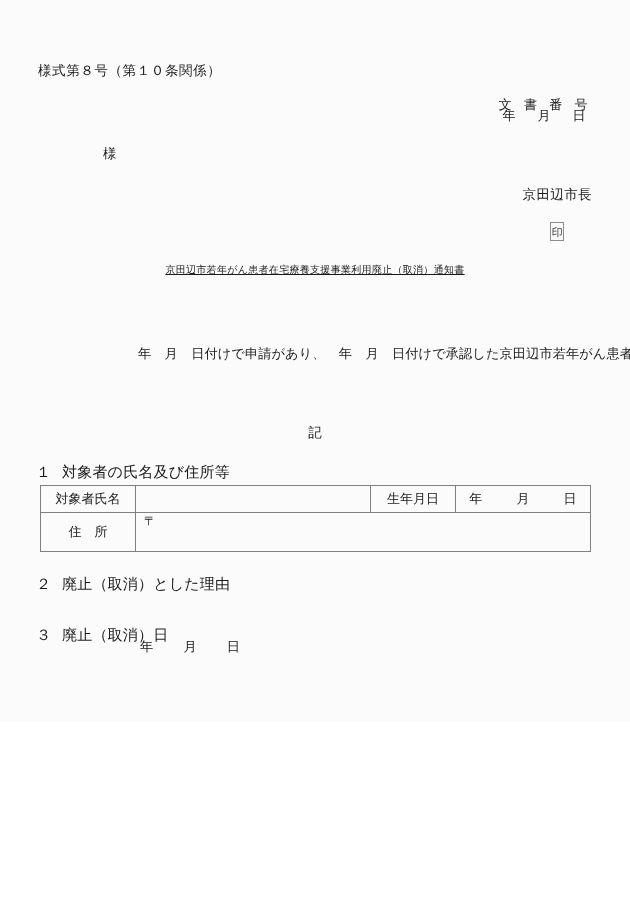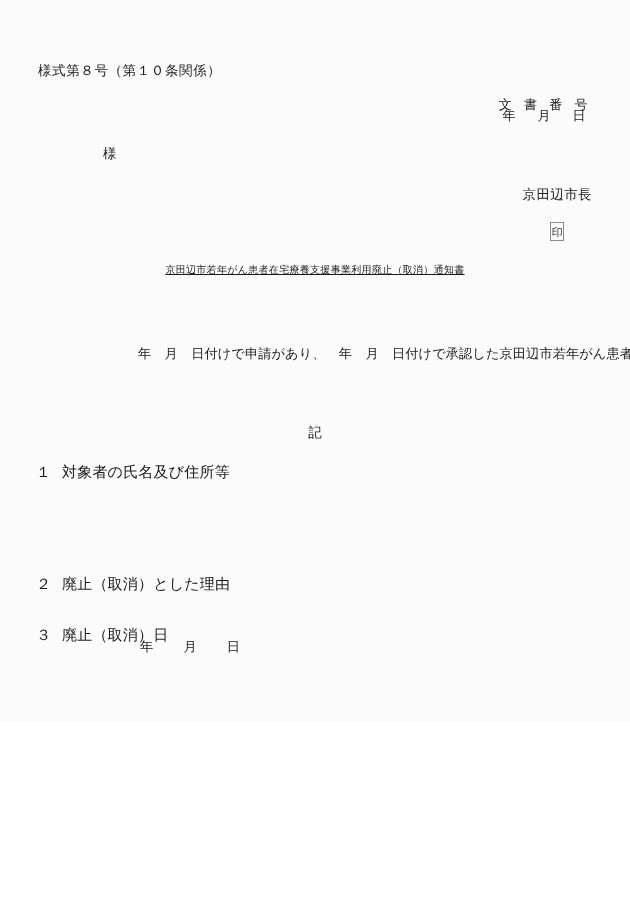--- a/index.html
+++ b/index.html
@@ -183,20 +183,38 @@
   <div class="abs body-block">
     <div class="body-line indent">年　月　日付けで申請があり、　年　月　日付けで承認した京田辺市若年がん患者在宅療</div>
   </div>
 
   <div class="abs ki-mark">記</div>
 
   <div class="abs section-heading sec1">
     <span class="sec-num">１</span><span>対象者の氏名及び住所等</span>
   </div>
 
+  <table class="abs info-table">
+    <tbody>
+      <tr>
+        <td class="cell-label">対象者氏名</td>
+        <td class="cell-name-value"></td>
+        <td class="cell-dob-label">生年月日</td>
+        <td class="cell-dob-value">
+          <span>年</span><span class="sp"></span><span>月</span><span class="sp"></span><span>日</span>
+        </td>
+      </tr>
+      <tr class="row-address">
+        <td class="cell-label cell-addr-label">住　所</td>
+        <td class="cell-addr-value" colspan="3">
+          <span>〒</span>
+        </td>
+      </tr>
+    </tbody>
+  </table>
 
   <div class="abs section-heading sec2">
     <span class="sec-num">２</span><span>廃止（取消）とした理由</span>
   </div>
 
   <div class="abs section-heading sec3">
     <span class="sec-num">３</span><span>廃止（取消）日</span>
   </div>
 
   <div class="abs sec3-date">

